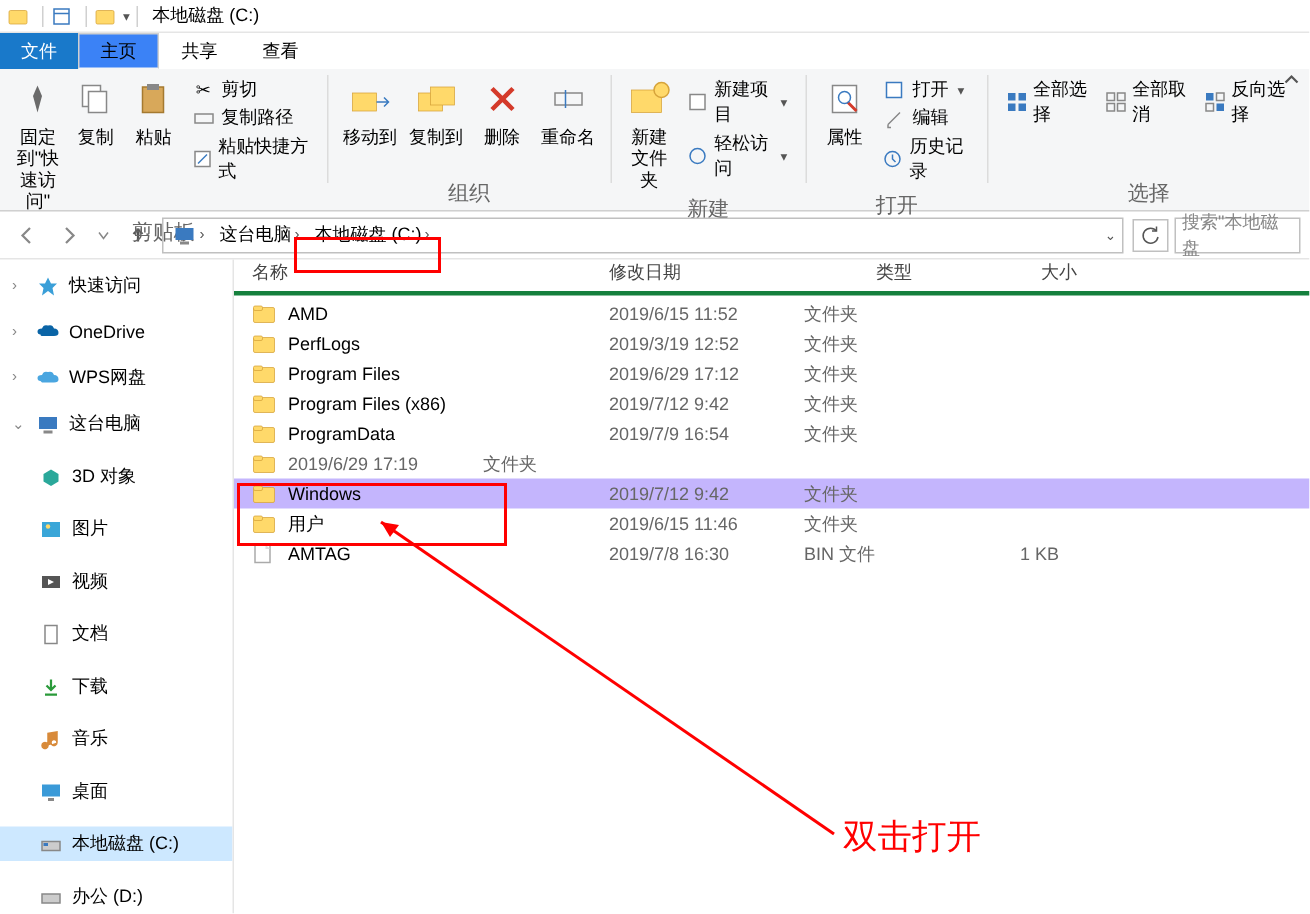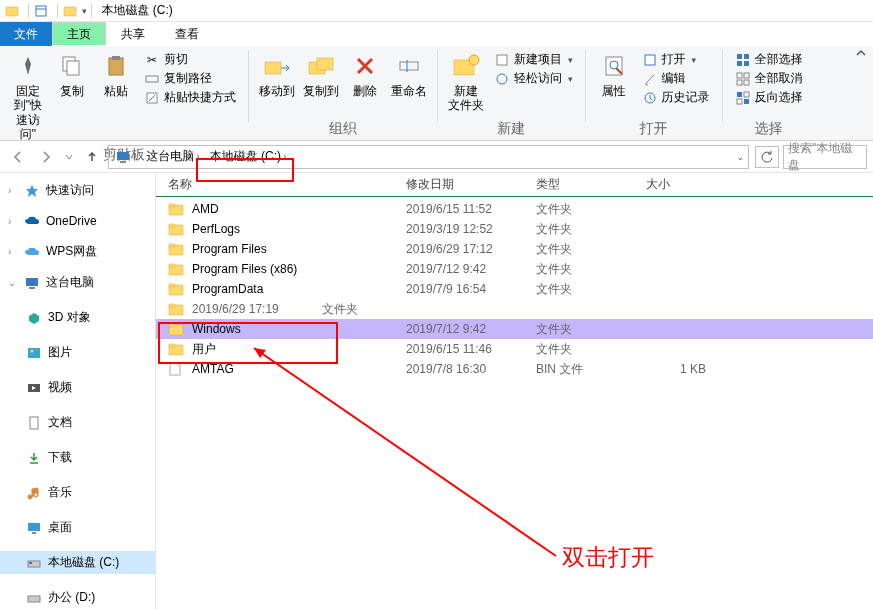--- a/index.html
+++ b/index.html
@@ -6,21 +6,21 @@
 body { width: 873px; height: 609px; background: #fff; overflow: hidden; position: relative; }
 
 .titlebar { height: 22px; display: flex; align-items: center; padding: 2px 4px; background: #fff; border-bottom: 1px solid #e5e5e5; }
 .titlebar .ico { width: 16px; height: 16px; margin-right: 4px; display: inline-flex; align-items: center; justify-content: center; }
 .titlebar .sep { width: 1px; height: 14px; background: #d0d0d0; margin: 0 4px; }
 .titlebar .ttl { margin-left: 6px; font-size: 12px; }
 
 .tabs { height: 24px; display: flex; align-items: flex-end; background: #fff; }
 .tab-file { background: #1979ca; color: #fff; padding: 4px 14px; height: 24px; display: flex; align-items: center; }
 .tab { padding: 4px 14px; height: 24px; display: flex; align-items: center; border: 1px solid transparent; }
-.tab.active { border: 1px solid #d0d0d0; border-bottom: 1px solid #f5f6f7; background: #86efac; }
+.tab.active { border: 1px solid #d0d0d0; border-bottom: 1px solid #f5f6f7; background: #3b82f6; }
 
 .ribbon { height: 95px; background: #f5f6f7; border-bottom: 1px solid #d0d0d0; display: flex; position: relative; }
 .rgroup { display: flex; flex-direction: column; padding: 2px 6px 0; }
 .rgroup-body { display: flex; flex: 1; align-items: flex-start; }
 .rgroup-label { text-align: center; color: #666; font-size: 14px; padding: 2px 0; }
 .rsep { width: 1px; background: #dcdcdc; margin: 4px 0 18px; }
 
 .bigbtn { display: flex; flex-direction: column; align-items: center; width: 44px; padding: 2px; text-align: center; line-height: 1.2; }
 .bigbtn .bicon { width: 32px; height: 32px; margin-bottom: 2px; display: flex; align-items: center; justify-content: center; }
 .smallrow { display: flex; align-items: center; padding: 1px 4px; gap: 4px; }
@@ -39,25 +39,25 @@
 .body { display: flex; height: calc(609px - 22px - 24px - 95px - 32px); }
 .nav { width: 156px; border-right: 1px solid #e5e5e5; padding: 6px 0; overflow: hidden; }
 .nav-item { display: flex; align-items: center; padding: 3px 8px; gap: 6px; }
 .nav-item.indent { padding-left: 26px; margin-top: 12px; }
 .nav-item .nicon { width: 16px; height: 16px; display: flex; align-items: center; justify-content: center; }
 .nav-item.sel { background: #cde8ff; }
 .nav-item .exp { width: 10px; color: #888; font-size: 10px; }
 .nav-spacer { height: 8px; }
 
 .content { flex: 1; display: flex; flex-direction: column; }
-.cols { display: flex; height: 24px; border-bottom: 1px solid #15803d; align-items: center; padding-left: 12px; }
+.cols { display: flex; height: 24px; border-bottom: 3px solid #15803d; align-items: flex-start; padding-left: 12px; }
 .col { color: #444; }
 .col-name { width: 238px; }
 .col-date { width: 130px; }
-.col-type { width: 110px; }
+.col-type { width: 110px; margin-left: 48px; }
 .col-size { width: 80px; }
 .rows { flex: 1; position: relative; padding-top: 2px; }
 .row { display: flex; align-items: center; height: 20px; padding-left: 12px; }
 .row.sel { background: #c4b5fd; }
 .row .ficon { width: 18px; height: 16px; margin-right: 6px; display: flex; align-items: center; }
 .row .c-name { width: 214px; }
 .row .c-date { width: 130px; color: #666; }
 .row .c-type { width: 110px; color: #666; }
 .row .c-size { width: 80px; color: #666; text-align: right; padding-right: 20px; }
 
@@ -283,21 +283,21 @@
             <span>历史记录</span>
           </div>
       </div>
     </div>
     <div class="rgroup-label">打开</div>
   </div>
   <div class="rsep"></div>
 
   <div class="rgroup">
     <div class="rgroup-body">
-      <div style="display:flex;flex-direction:column;padding:2px 2px">
+      <div style="display:flex;padding:2px 2px">
         <div class="smallrow">
             <span class="sicon">
               <svg width="14" height="14">
                 <rect x="1" y="1" width="5" height="5" fill="#3a7ac0"></rect>
                 <rect x="8" y="1" width="5" height="5" fill="#3a7ac0"></rect>
                 <rect x="1" y="8" width="5" height="5" fill="#3a7ac0"></rect>
                 <rect x="8" y="8" width="5" height="5" fill="#3a7ac0"></rect>
               </svg>
             </span>
             <span>全部选择</span>

